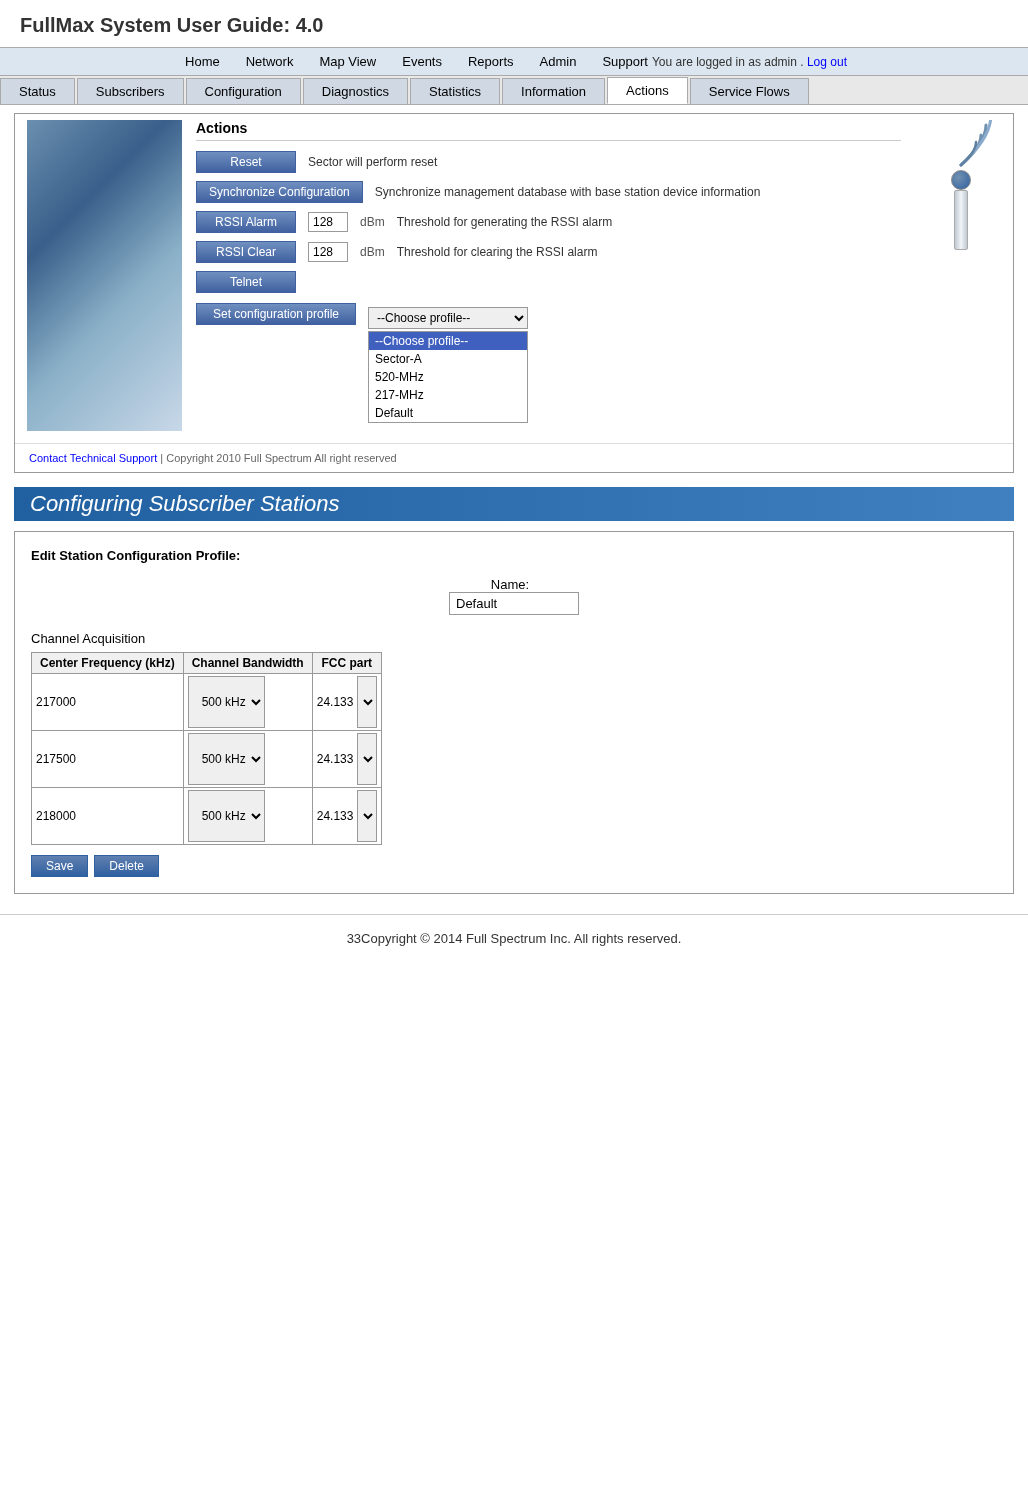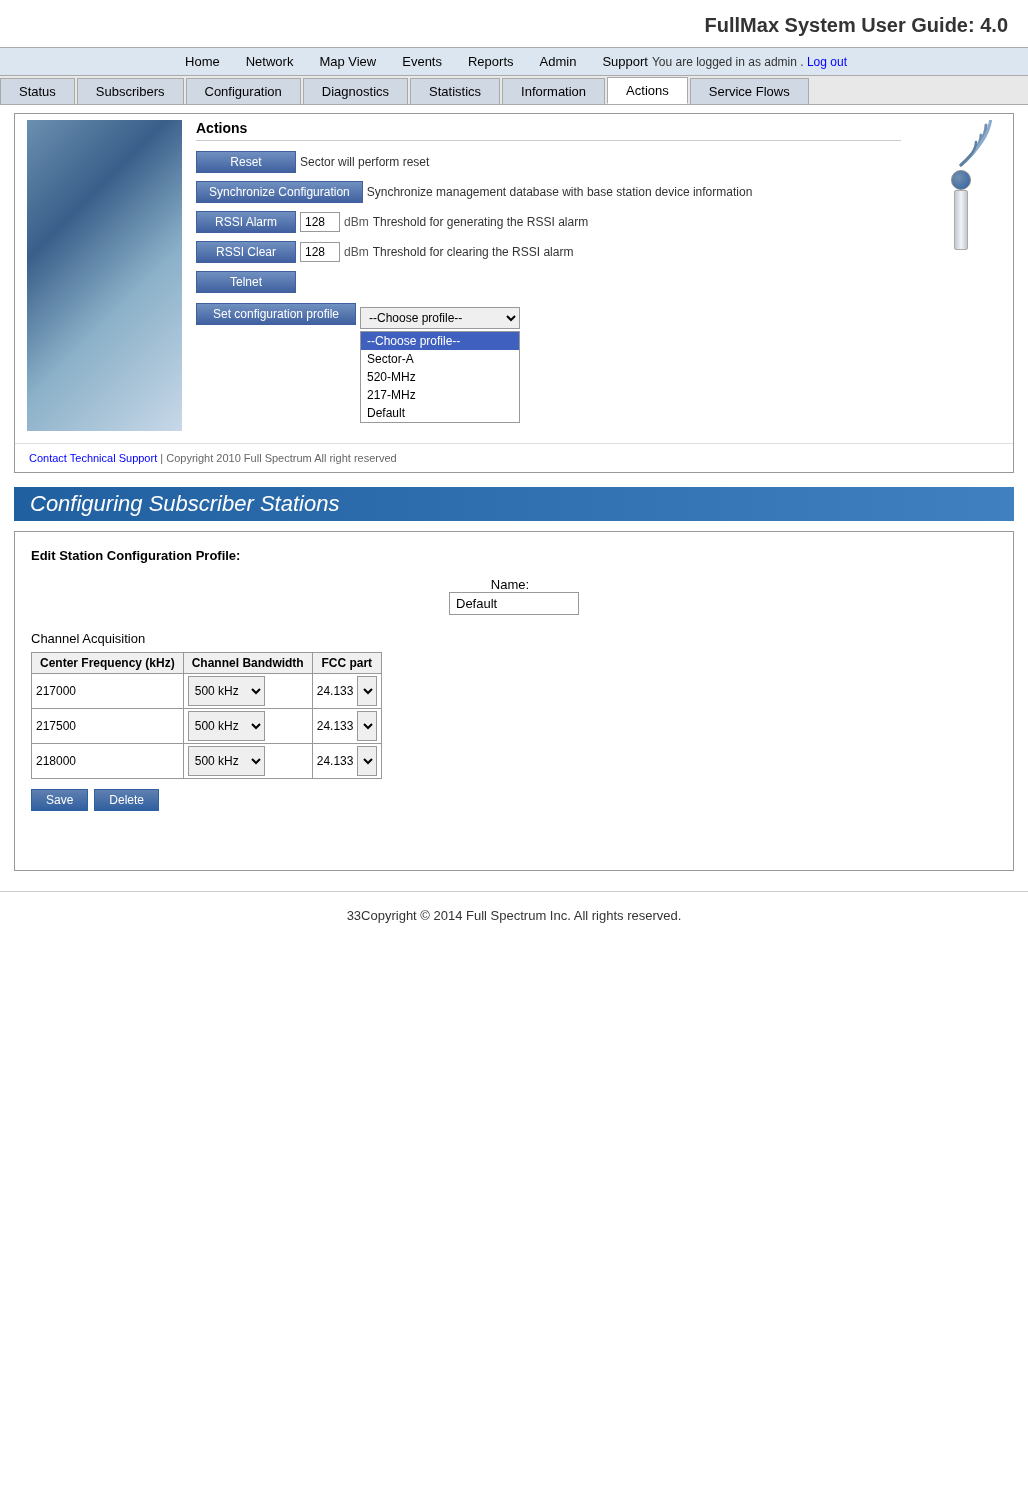--- a/index.html
+++ b/index.html
@@ -1,19 +1,19 @@
 <!DOCTYPE html>
 <html><head>
   <meta charset="utf-8">
   <style>
     * { box-sizing: border-box; margin: 0; padding: 0; }
     body { font-family: Arial, sans-serif; font-size: 13px; background: #fff; color: #000; width: 1028px; }
 
     
-    .page-title { font-size: 20px; font-weight: bold; padding: 14px 20px 10px 20px; color: #333; text-align: right; }
+    .page-title { font-size: 20px; font-weight: bold; padding: 14px 20px 10px 20px; color: #333; }
 
     
     .top-nav { background: #dce6f0; border-top: 1px solid #aaa; border-bottom: 1px solid #aaa; display: flex; align-items: center; padding: 4px 10px; justify-content: center; }
     .top-nav-left { display: flex; gap: 18px; }
     .top-nav-item { font-size: 13px; color: #000; cursor: pointer; padding: 2px 4px; }
     .top-nav-right { font-size: 12px; color: #333; }
     .top-nav-right a { color: #00f; text-decoration: none; }
 
     
     .sec-nav { display: flex; border-bottom: 1px solid #aaa; background: #e8e8e8; }
@@ -29,21 +29,21 @@
     .breadcrumb a { color: #00f; text-decoration: none; }
     .globe-icon { width: 32px; height: 32px; border-radius: 50%; background: radial-gradient(circle at 35% 35%, #7ec8e3, #1a6aad, #0d4080); border: 1px solid #aaa; }
 
     
     .content-body { display: flex; padding: 6px 12px 12px 12px; }
     .content-left-img { width: 155px; min-height: 280px; background: linear-gradient(135deg, #6a8faf 0%, #3a5f8a 30%, #8ab0c8 60%, #c8d8e8 100%); margin-right: 14px; flex-shrink: 0; }
 
     
     .actions-section { flex: 1; }
     .actions-title { font-size: 14px; font-weight: bold; margin-bottom: 10px; border-bottom: 1px solid #ccc; padding-bottom: 4px; }
-    .action-row { display: flex; align-items: center; margin-bottom: 8px; gap: 4px; }
+    .action-row { display: flex; align-items: center; margin-bottom: 8px; gap: 12px; }
     .action-btn { background: linear-gradient(to bottom, #7090c0, #4060a0); color: #fff; border: 1px solid #4060a0; padding: 3px 12px; font-size: 12px; cursor: pointer; min-width: 100px; text-align: center; }
     .action-desc { font-size: 12px; color: #333; }
     .action-input { width: 40px; border: 1px solid #999; padding: 2px 4px; font-size: 12px; }
     .action-unit { font-size: 12px; color: #555; }
 
     
     .profile-area { margin-top: 6px; }
     .profile-select-row { display: flex; align-items: center; gap: 6px; }
     .profile-select { border: 1px solid #999; padding: 2px 4px; font-size: 12px; width: 160px; }
     .profile-dropdown { border: 1px solid #999; width: 160px; background: #fff; margin-top: 2px; }
@@ -66,21 +66,21 @@
     .form-area { border: 1px solid #999; margin: 0 14px 14px 14px; padding: 16px; background: #fff; min-height: 340px; }
     .form-section-title { font-weight: bold; font-size: 13px; margin-bottom: 14px; }
     .form-name-row { display: flex; align-items: center; margin-bottom: 16px; flex-direction: column; }
     .form-label { font-size: 13px; margin-right: 8px; }
     .form-input { border: 1px solid #999; padding: 3px 6px; font-size: 13px; width: 130px; }
     .channel-section-title { font-size: 13px; font-weight: normal; margin-bottom: 6px; }
     .channel-table { border-collapse: collapse; width: auto; }
     .channel-table th { border: 1px solid #999; padding: 3px 8px; font-size: 12px; background: #f0f0f0; text-align: center; }
     .channel-table td { border: 1px solid #999; padding: 2px 4px; font-size: 12px; }
     .channel-table td input { border: none; width: 70px; font-size: 12px; }
-    .channel-table td select { border: 1px solid #999; font-size: 12px; padding: 6px 2px; }
+    .channel-table td select { border: 1px solid #999; font-size: 12px; padding: 17px 2px; text-align: right; }
     .form-buttons { display: flex; gap: 6px; margin-top: 10px; }
     .form-save-btn { background: linear-gradient(to bottom, #6080b0, #3060a0); color: #fff; border: 1px solid #3060a0; padding: 3px 14px; font-size: 12px; cursor: pointer; }
     .form-delete-btn { background: linear-gradient(to bottom, #6080b0, #3060a0); color: #fff; border: 1px solid #3060a0; padding: 3px 14px; font-size: 12px; cursor: pointer; }
 
     
     .page-footer { display: flex; justify-content: center; padding: 16px 20px; font-size: 13px; color: #333; border-top: 1px solid #ccc; margin-top: 20px; }
   </style>
 </head>
 <body>
 

